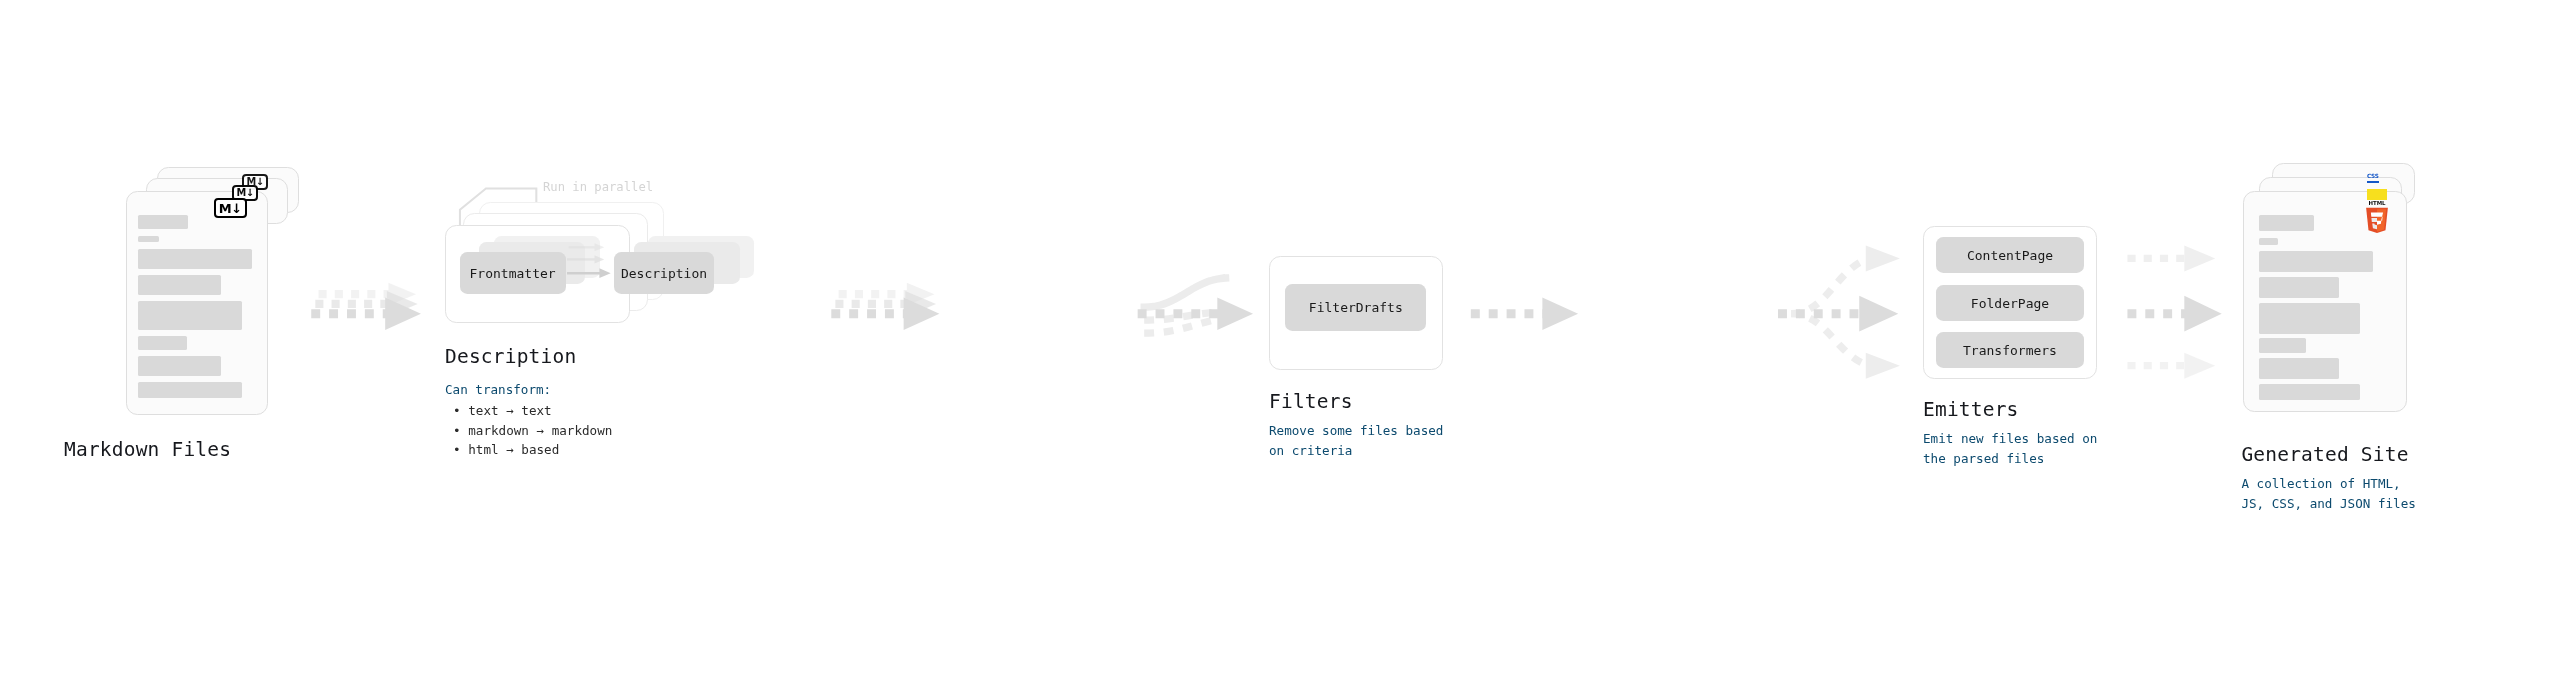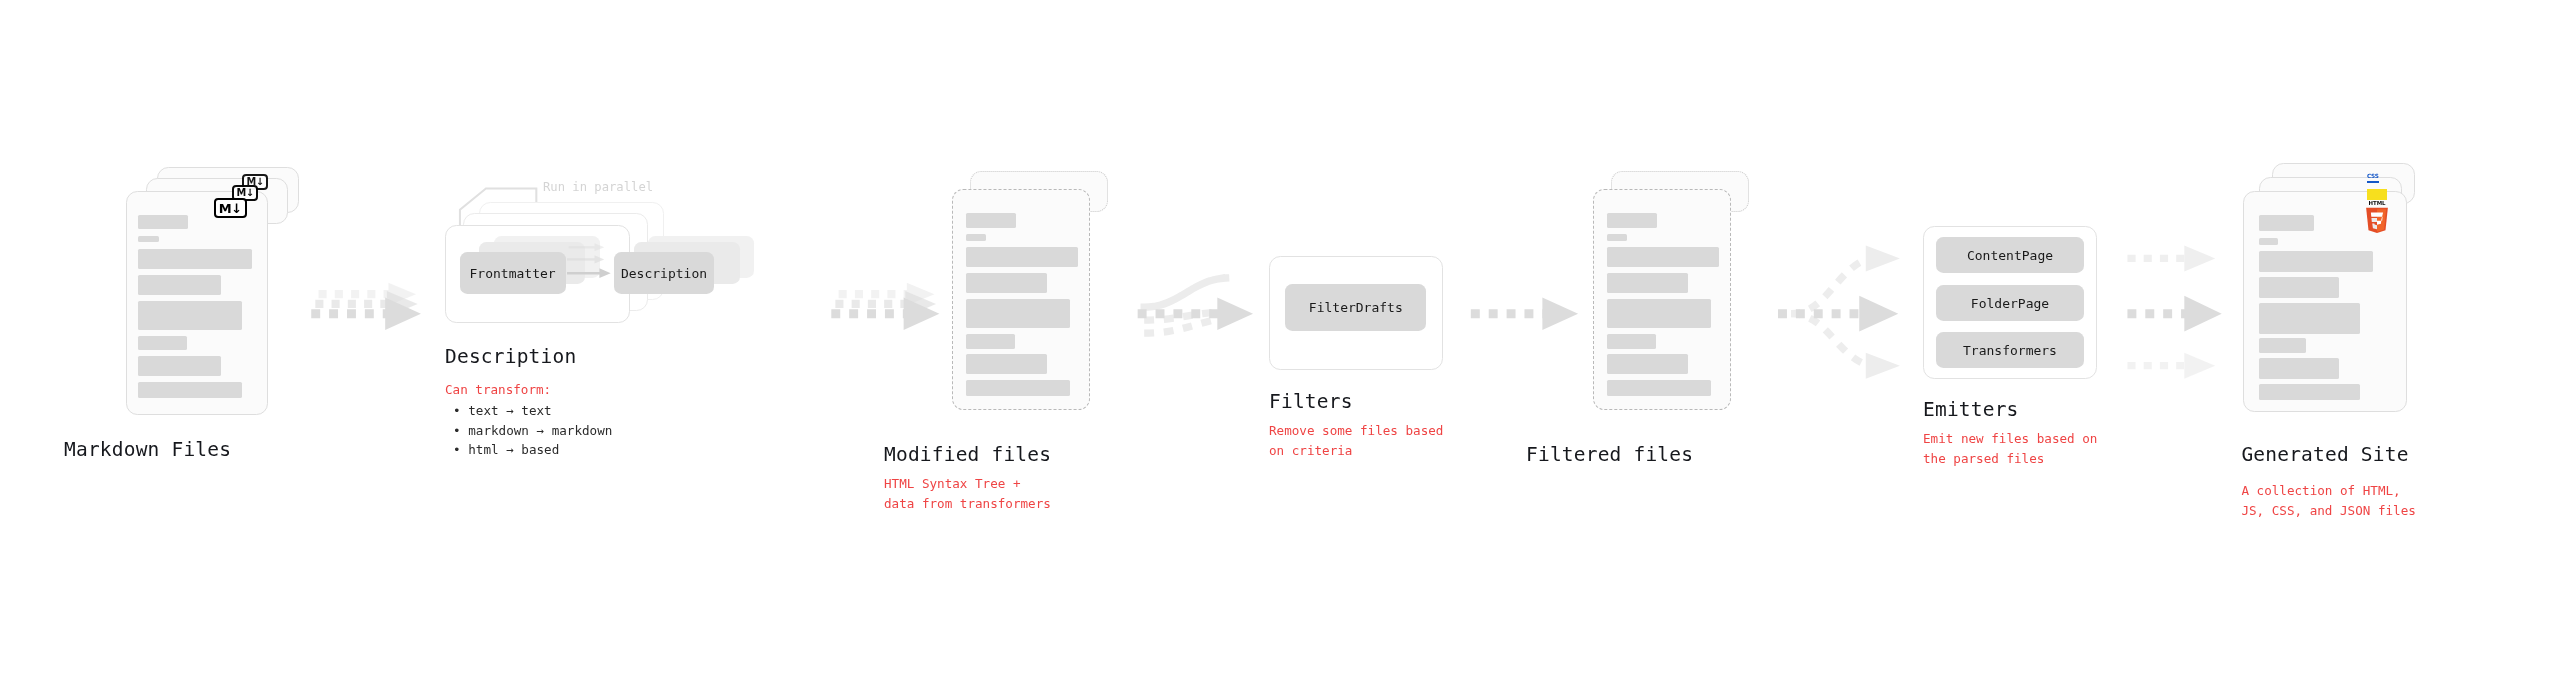--- a/index.html
+++ b/index.html
@@ -92,21 +92,21 @@
     position: absolute;
     font-size: 19.5px;
     color: #16181d;
     white-space: nowrap;
     letter-spacing: 0.2px;
   }
   .subtitle {
     position: absolute;
     font-size: 12.6px;
     line-height: 1.55;
-    color: #ef4444;
+    color: #0c4a6e;
     white-space: pre;
   }
   .bullets {
     position: absolute;
     font-size: 12.6px;
     line-height: 1.55;
     color: #2b2b2b;
   }
   .bullets .b-row { white-space: pre; }
 
@@ -268,69 +268,31 @@
 
     <div class="title" style="left:0px; top:150px;">Description</div>
     <div class="subtitle" style="left:0px; top:185px;">Can transform:</div>
     <div class="bullets" style="left:8.1px; top:206px;">
       <div class="b-row">• text → text</div>
       <div class="b-row">• markdown → markdown</div>
       <div class="b-row">• html → based</div>
     </div>
   </div>
 
-  <div class="col" style="left:952px; top:171px;">
-    <div class="doc-stack" style="width:175px; height:248px;">
-      <div class="sheet dotted" style="left:18px; top:0px; width:138px; height:41px;"></div>
-      <div class="sheet dashed" style="left:0px; top:18px; width:138px; height:221px;">
-        <div class="skeleton" style="height:100%;">
-          <div class="sk-bar" style="left:13px; top:23px;  width:50px;  height:14.6px;"></div>
-          <div class="sk-bar" style="left:13px; top:44px;  width:20.3px;  height:6.5px;"></div>
-          <div class="sk-bar" style="left:13px; top:57px;  width:112px; height:20.3px;"></div>
-          <div class="sk-bar" style="left:13px; top:83px; width:81px; height:20.3px;"></div>
-          <div class="sk-bar" style="left:13px; top:109px; width:104px; height:29px;"></div>
-          <div class="sk-bar" style="left:13px; top:144px; width:49px;  height:14.6px;"></div>
-          <div class="sk-bar" style="left:13px; top:164px; width:81px; height:20.3px;"></div>
-          <div class="sk-bar" style="left:13px; top:190px; width:104px; height:16.3px;"></div>
-        </div>
-      </div>
-    </div>
-    <div class="title" style="left:-68px; top:272px;">Modified files</div>
-    <div class="subtitle" style="left:-68px; top:303px;">HTML Syntax Tree +
-data from transformers</div>
-  </div>
 
   <div class="col" style="left:1269px; top:256px;">
     <div class="stage-box" style="left:0px; top:0px; width:174px; height:114px;">
     </div>
     <div class="chip" style="left:16.3px; top:28px; width:141px; height:47px;">FilterDrafts</div>
 
     <div class="title" style="left:0px; top:134px;">Filters</div>
     <div class="subtitle" style="left:0px; top:165px;">Remove some files based
 on criteria</div>
   </div>
 
-  <div class="col" style="left:1593px; top:171px;">
-    <div class="doc-stack" style="width:175px; height:248px;">
-      <div class="sheet dotted" style="left:18px; top:0px; width:138px; height:41px;"></div>
-      <div class="sheet dashed" style="left:0px; top:18px; width:138px; height:221px;">
-        <div class="skeleton" style="height:100%;">
-          <div class="sk-bar" style="left:13px; top:23px;  width:50px;  height:14.6px;"></div>
-          <div class="sk-bar" style="left:13px; top:44px;  width:20.3px;  height:6.5px;"></div>
-          <div class="sk-bar" style="left:13px; top:57px;  width:112px; height:20.3px;"></div>
-          <div class="sk-bar" style="left:13px; top:83px; width:81px; height:20.3px;"></div>
-          <div class="sk-bar" style="left:13px; top:109px; width:104px; height:29px;"></div>
-          <div class="sk-bar" style="left:13px; top:144px; width:49px;  height:14.6px;"></div>
-          <div class="sk-bar" style="left:13px; top:164px; width:81px; height:20.3px;"></div>
-          <div class="sk-bar" style="left:13px; top:190px; width:104px; height:16.3px;"></div>
-        </div>
-      </div>
-    </div>
-    <div class="title" style="left:-67px; top:272px;">Filtered files</div>
-  </div>
 
   <div class="col" style="left:1923px; top:226px;">
     <div class="stage-box" style="left:0px; top:0px; width:174px; height:153px;">
     </div>
     <div class="chip" style="left:13px; top:11.4px; width:148px; height:36px;">ContentPage</div>
     <div class="chip" style="left:13px; top:59px; width:148px; height:36px;">FolderPage</div>
     <div class="chip" style="left:13px; top:106px; width:148px; height:36px;">Transformers</div>
 
     <div class="title" style="left:0px; top:172px;">Emitters</div>
     <div class="subtitle" style="left:0px; top:203px;">Emit new files based on
@@ -364,18 +326,18 @@
         <svg viewBox="0 0 40 50" width="28" height="34">
           <text x="20" y="9" font-size="8" font-weight="700" text-anchor="middle" font-family="DejaVu Sans, sans-serif" fill="#111">HTML</text>
           <path d="M4 13 L7.5 46 L20 50 L32.5 46 L36 13 Z" fill="#e44d26"></path>
           <path d="M20 15 L20 48 L30.5 45 L33.4 15 Z" fill="#f16529"></path>
           <path d="M20 20 L11 20 L11.6 26 L20 26 L20 20 Z M20 20 L20 26 L28.2 26 L27.6 32 L20 32 L20 38 L25.8 36.4 L26.4 30 L29 20 Z" fill="#ffffff"></path>
           <path d="M11.8 28 L12.4 34 L20 34 L20 28 Z M13 36 L14 43 L20 44.6 L20 38.6 L16.4 37.6 L16.1 36 Z" fill="#ebebeb"></path>
         </svg>
       </div>
     </div>
     <div class="title" style="left:-1.6px; top:280px;">Generated Site</div>
-    <div class="subtitle" style="left:-1.6px; top:318px;">A collection of HTML,
+    <div class="subtitle" style="left:-1.6px; top:311px;">A collection of HTML,
 JS, CSS, and JSON files</div>
   </div>
 
 </div>
 
 
 </body></html>

